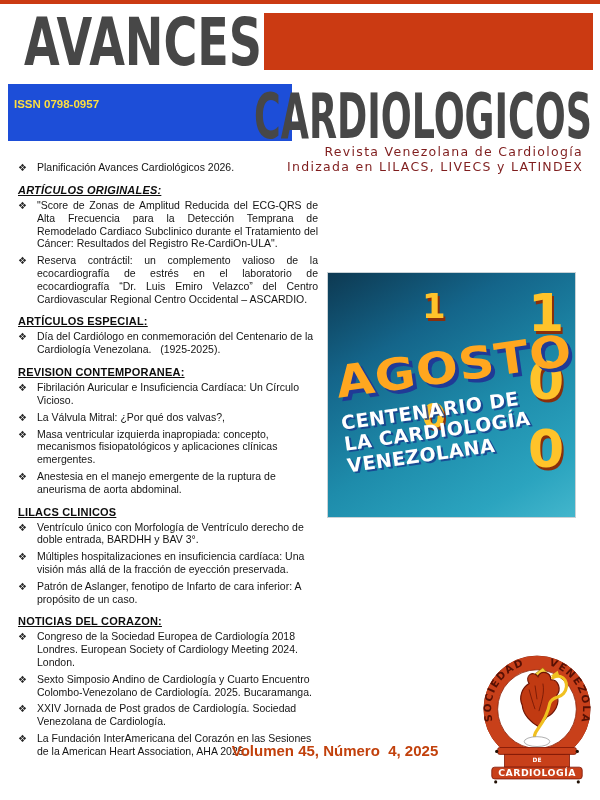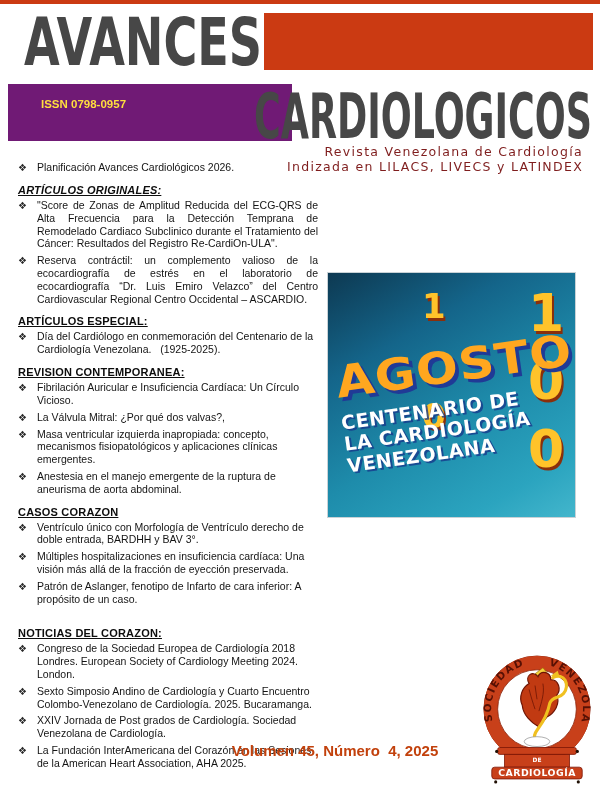--- a/index.html
+++ b/index.html
@@ -5,38 +5,38 @@
   html,body{margin:0;padding:0;}
   body{
     width:600px;height:800px;position:relative;background:#ffffff;
     font-family:"Liberation Sans", sans-serif;color:#1b1b1b;overflow:hidden;
   }
   
   .top-strip{position:absolute;left:0;top:0;width:600px;height:4px;background:#cb3a12;}
   .avances-svg{position:absolute;left:22px;top:5px;z-index:2;}
   .red-box-top{position:absolute;left:264px;top:13px;width:329px;height:57px;background:#cb3a12;z-index:1;}
   .issn-box{
-    position:absolute;left:8px;top:84px;width:284px;height:57px;background:#701a75;
-    box-sizing:border-box;padding:12px 0 0 33px;
+    position:absolute;left:8px;top:84px;width:284px;height:57px;background:#1d4ed8;
+    box-sizing:border-box;padding:12px 0 0 6px;
   }
   .issn-box div{color:#ffdf3d;font-weight:bold;font-size:11.5px;line-height:1.45;}
   .cardio-svg{position:absolute;left:252px;top:82px;z-index:2;}
   .big-title{fill:#474747;font-family:"DejaVu Sans", sans-serif;font-weight:bold;}
   .subtitle{
     position:absolute;right:17px;top:144px;text-align:right;color:#7f1d1d;
     font-size:12.5px;letter-spacing:1.3px;line-height:1.2;font-family:"DejaVu Sans", sans-serif;
   }
   
   .toc{position:absolute;left:18px;top:161px;width:300px;}
   .sec h3{
     margin:10px 0 3px 0;font-size:11px;font-weight:bold;color:#0d0d0d;
     text-decoration:underline;letter-spacing:.2px;
   }
   .sec.first h3{margin-top:2px;}
-  .sec.gap-lg h3{margin-top:22px;}
+  .sec.gap-lg h3{margin-top:10px;}
   .sec h3.it{font-style:italic;}
   .item{display:flex;gap:6px;margin-bottom:4px;font-size:10.5px;line-height:1.22;color:#141414;}
   .blt{width:13px;flex:0 0 13px;color:#2a2a2a;font-size:10px;line-height:1.3;}
   .txt{flex:1;}
   .sec.just .txt{text-align:justify;}
   
   .poster{
     position:absolute;left:327px;top:272px;width:249px;height:246px;overflow:hidden;
     background:linear-gradient(150deg,#0d3952 0%,#14658a 28%,#1e8cab 58%,#2ba4bf 84%,#43b6cc 100%);
     border:1px solid #c9d2d6;box-sizing:border-box;
@@ -137,21 +137,21 @@
       <span class="blt">❖</span>
       <span class="txt">Masa ventricular izquierda inapropiada: concepto, mecanismos fisiopatológicos y aplicaciones clínicas emergentes.</span>
     </div>
     <div class="item">
       <span class="blt">❖</span>
       <span class="txt">Anestesia en el manejo emergente de la ruptura de aneurisma de aorta abdominal.</span>
     </div>
   </section>
 
   <section class="sec">
-    <h3>CASOS CORAZON</h3>
+    <h3>LILACS CLINICOS</h3>
     <div class="item">
       <span class="blt">❖</span>
       <span class="txt">Ventrículo único con Morfología de Ventrículo derecho de doble entrada, BARDHH y BAV 3°.</span>
     </div>
     <div class="item">
       <span class="blt">❖</span>
       <span class="txt">Múltiples hospitalizaciones en insuficiencia cardíaca: Una visión más allá de la fracción de eyección preservada.</span>
     </div>
     <div class="item">
       <span class="blt">❖</span>

